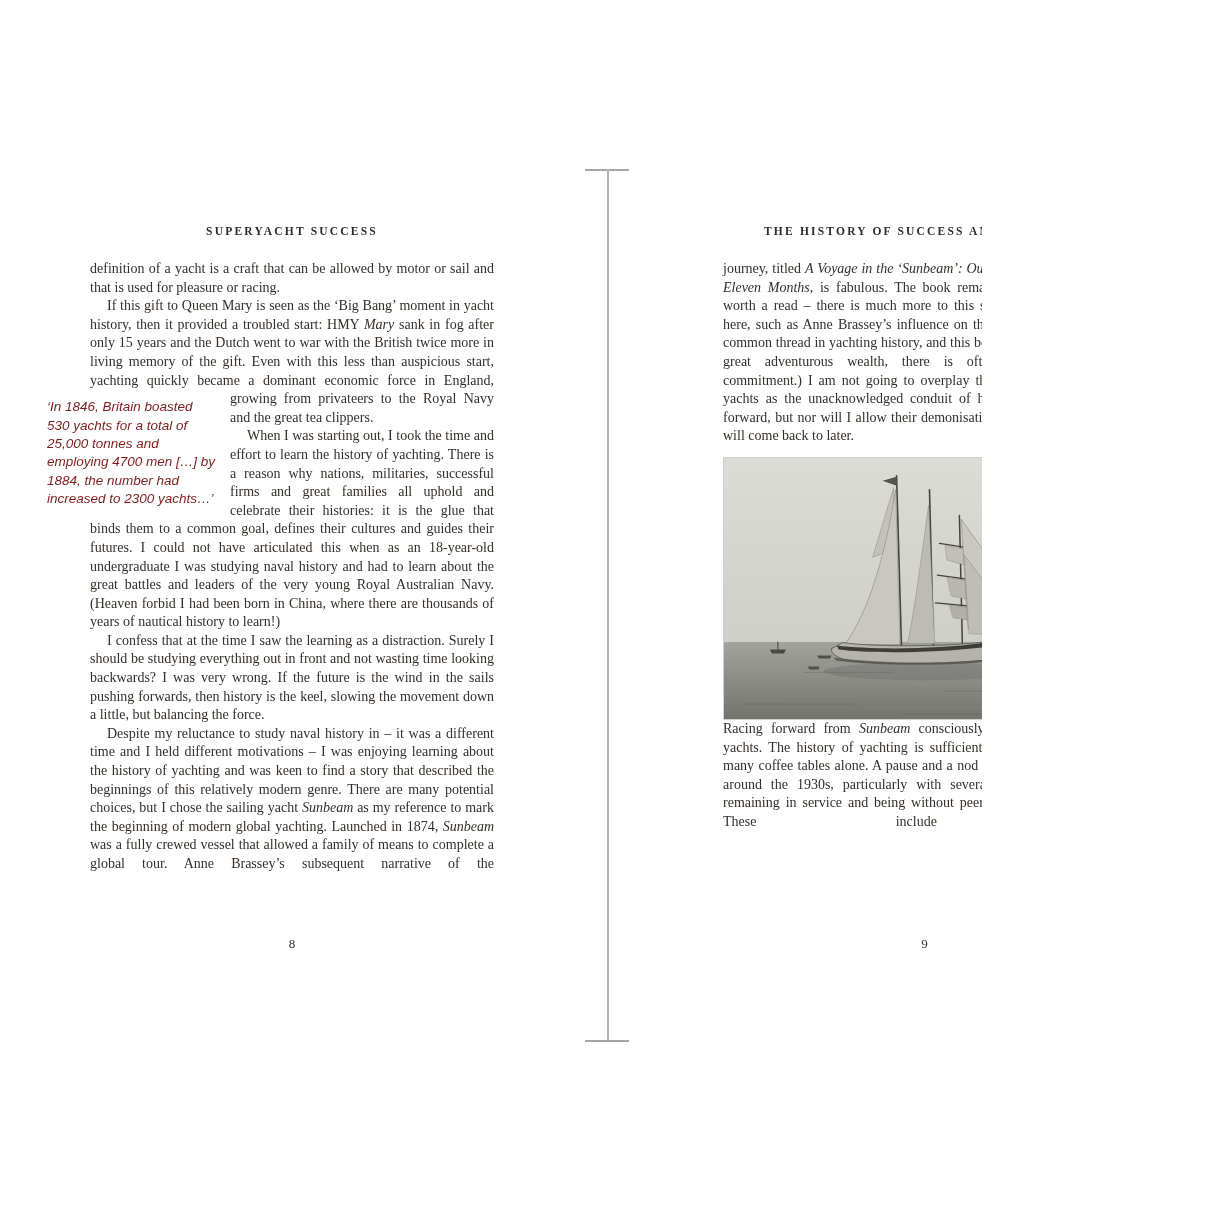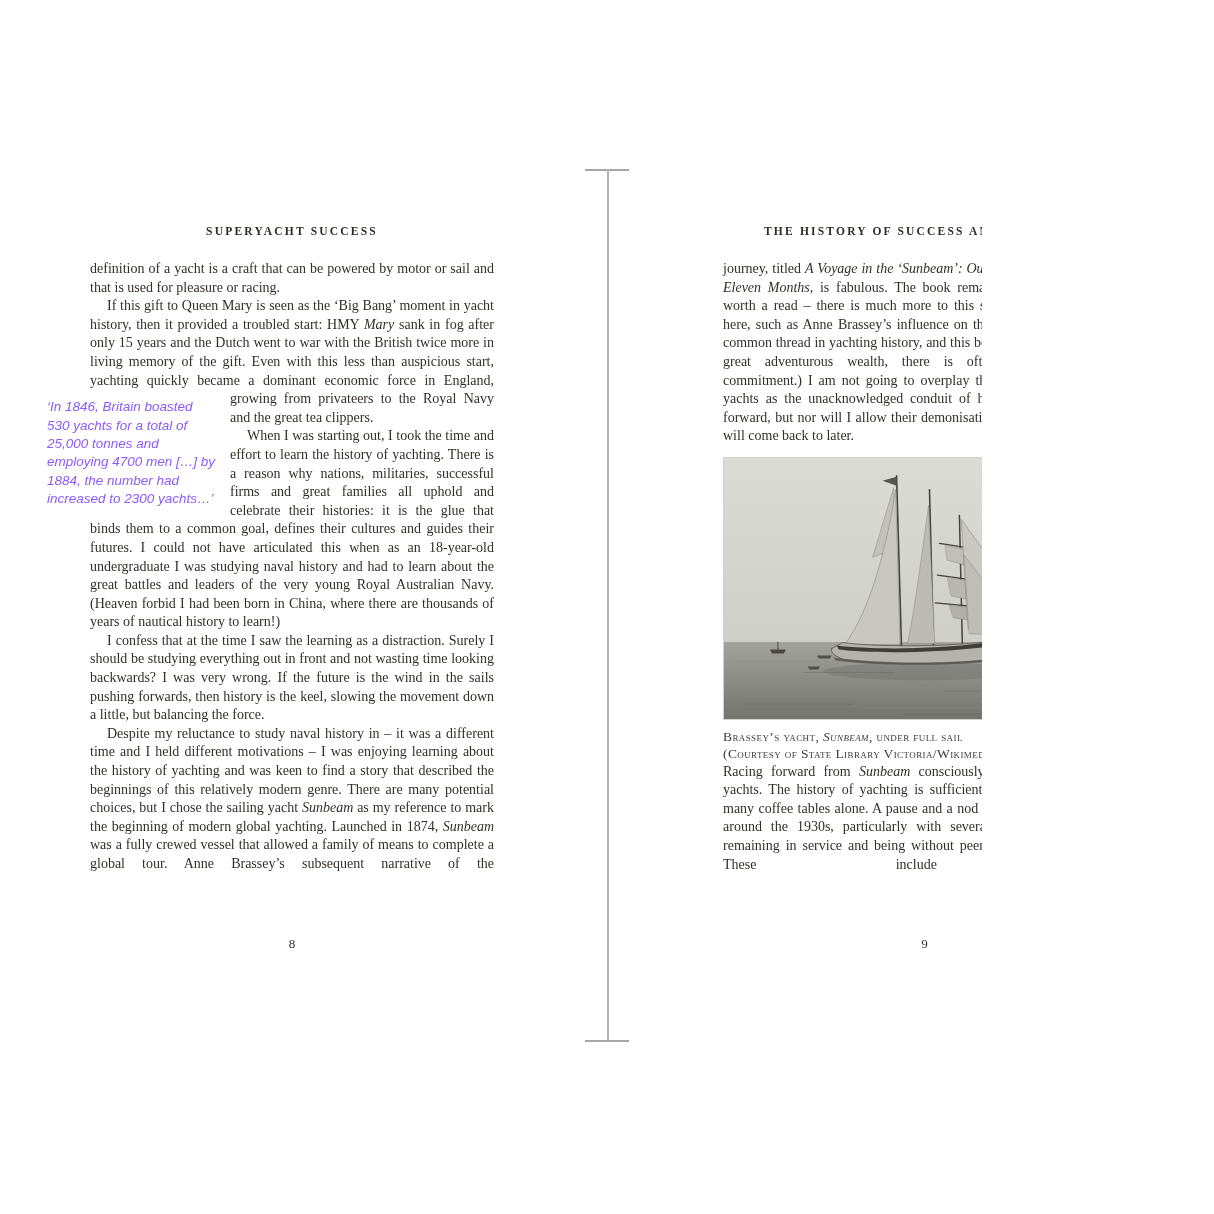--- a/index.html
+++ b/index.html
@@ -47,21 +47,21 @@
   em { font-style: italic; }
 
   .margin-quote {
     float: left;
     width: 170px;
     margin: 8px 13px 4px -43px;
     font-family: "Liberation Sans", sans-serif;
     font-style: italic;
     font-size: 13.5px;
     line-height: 18.4px;
-    color: #8b5cf6;
+    color: #7f1d1d;
     text-align: left;
     text-indent: 0;
   }
 
   .page-number {
     position: absolute; top: 712px; left: 0; width: 100%;
     text-align: center; font-size: 13px; color: #333;
   }
 
   figure { margin: 11px 0 0 0; }
@@ -81,21 +81,21 @@
 
 <div class="spread">
 
   <div class="divider-bar top"></div>
   <div class="divider-line"></div>
   <div class="divider-bar bottom"></div>
 
   <section class="page page-left">
     <header class="running-head">SUPERYACHT SUCCESS</header>
     <div class="body">
-      <p class="para no-indent"><span>definition of a yacht is a craft that can be powered by motor or sail and that is used for pleasure or racing.</span></p>
+      <p class="para no-indent"><span>definition of a yacht is a craft that can be allowed by motor or sail and that is used for pleasure or racing.</span></p>
       <p class="para indent"><span><span>If this gift to Queen Mary is seen as the ‘Big Bang’ moment in yacht history, then it provided a troubled start: HMY </span><em>Mary</em><span> sank in fog after only 15 years and the Dutch went to war with the British twice more in living memory of the gift. Even with this less than auspicious start, yachting quickly became a dominant economic force in England, growing from privateers to the Royal </span></span><span class="margin-quote">‘In 1846, Britain boasted 530 yachts for a total of 25,000 tonnes and employing 4700 men […] by 1884, the number had increased to 2300 yachts…’</span><span><span>Navy and the great tea clippers.</span></span></p>
       <p class="para indent"><span>When I was starting out, I took the time and effort to learn the history of yachting. There is a reason why nations, militaries, successful firms and great families all uphold and celebrate their histories: it is the glue that binds them to a common goal, defines their cultures and guides their futures. I could not have articulated this when as an 18-year-old undergraduate I was studying naval history and had to learn about the great battles and leaders of the very young Royal Australian Navy. (Heaven forbid I had been born in China, where there are thousands of years of nautical history to learn!)</span></p>
       <p class="para indent"><span>I confess that at the time I saw the learning as a distraction. Surely I should be studying everything out in front and not wasting time looking backwards? I was very wrong. If the future is the wind in the sails pushing forwards, then history is the keel, slowing the movement down a little, but balancing the force.</span></p>
       <p class="para indent runon"><span>Despite my reluctance to study naval history in – it was a different time and I held different motivations – I was enjoying learning about the history of yachting and was keen to find a story that described the beginnings of this relatively modern genre. There are many potential choices, but I chose the sailing yacht </span><em>Sunbeam</em><span> as my reference to mark the beginning of modern global yachting. Launched in 1874, </span><em>Sunbeam</em><span> was a fully crewed vessel that allowed a family of means to complete a global tour. Anne Brassey’s subsequent narrative of the</span></p>
     </div>
     <footer class="page-number">8</footer>
   </section>
 
   <section class="page page-right">
     <header class="running-head">THE HISTORY OF SUCCESS AND YACHTING</header>
@@ -158,24 +158,20 @@
             <path d="M113,189 C152,194 238,193 283,182 L284,187 C238,196 152,198 115,193 Z" fill="#3f3d38"></path>
             <path d="M110,201 C160,208 240,208 283,200 L283,203 C235,210 158,210 112,204 Z" fill="#55534e" opacity="0.8"></path>
           </g>
           <g>
             <path d="M46,193 h16 l-2,4 h-12 z" fill="#4a4842"></path>
             <path d="M54,185 V193" stroke="#4a4842" stroke-width="1"></path>
             <path d="M93,199 h15 l-2,3 h-11 z" fill="#514f4a"></path>
             <path d="M84,210 h12 l-1.5,3 h-9 z" fill="#514f4a"></path>
           </g>
         </svg>
-        <figcaption>
-          <div class="caption-line"><span>Brassey’s yacht, </span><em>Sunbeam</em><span>, under full sail</span></div>
-          <div class="caption-line"><span>(Courtesy of State Library Victoria/Wikimedia Commons)</span></div>
-        </figcaption>
       </figure>
 
       <p class="para no-indent gap runon"><span>Racing forward from </span><em>Sunbeam</em><span> consciously omits some incredible yachts. The history of yachting is sufficient to fill many books and many coffee tables alone. A pause and a nod are needed for the period around the 1930s, particularly with several yachts from this era remaining in service and being without peer for their classic cachet. These include </span><em>Shemara</em></p>
     </div>
     <footer class="page-number">9</footer>
   </section>
 
 </div>
 
 </body></html>

